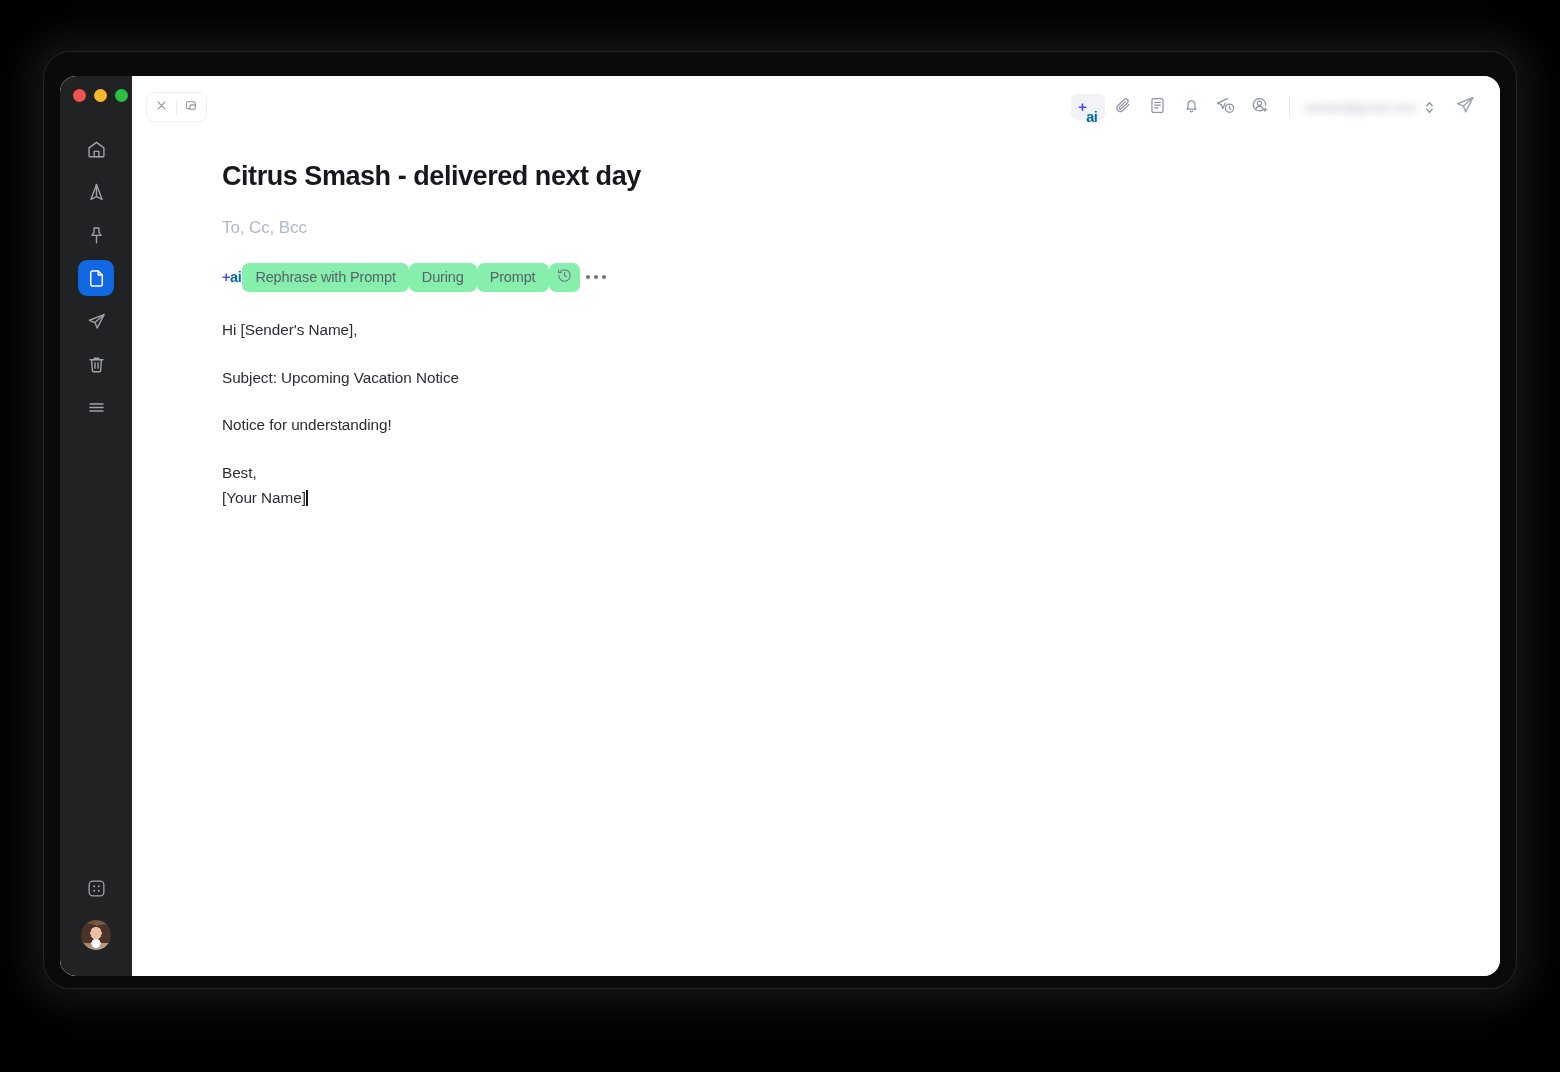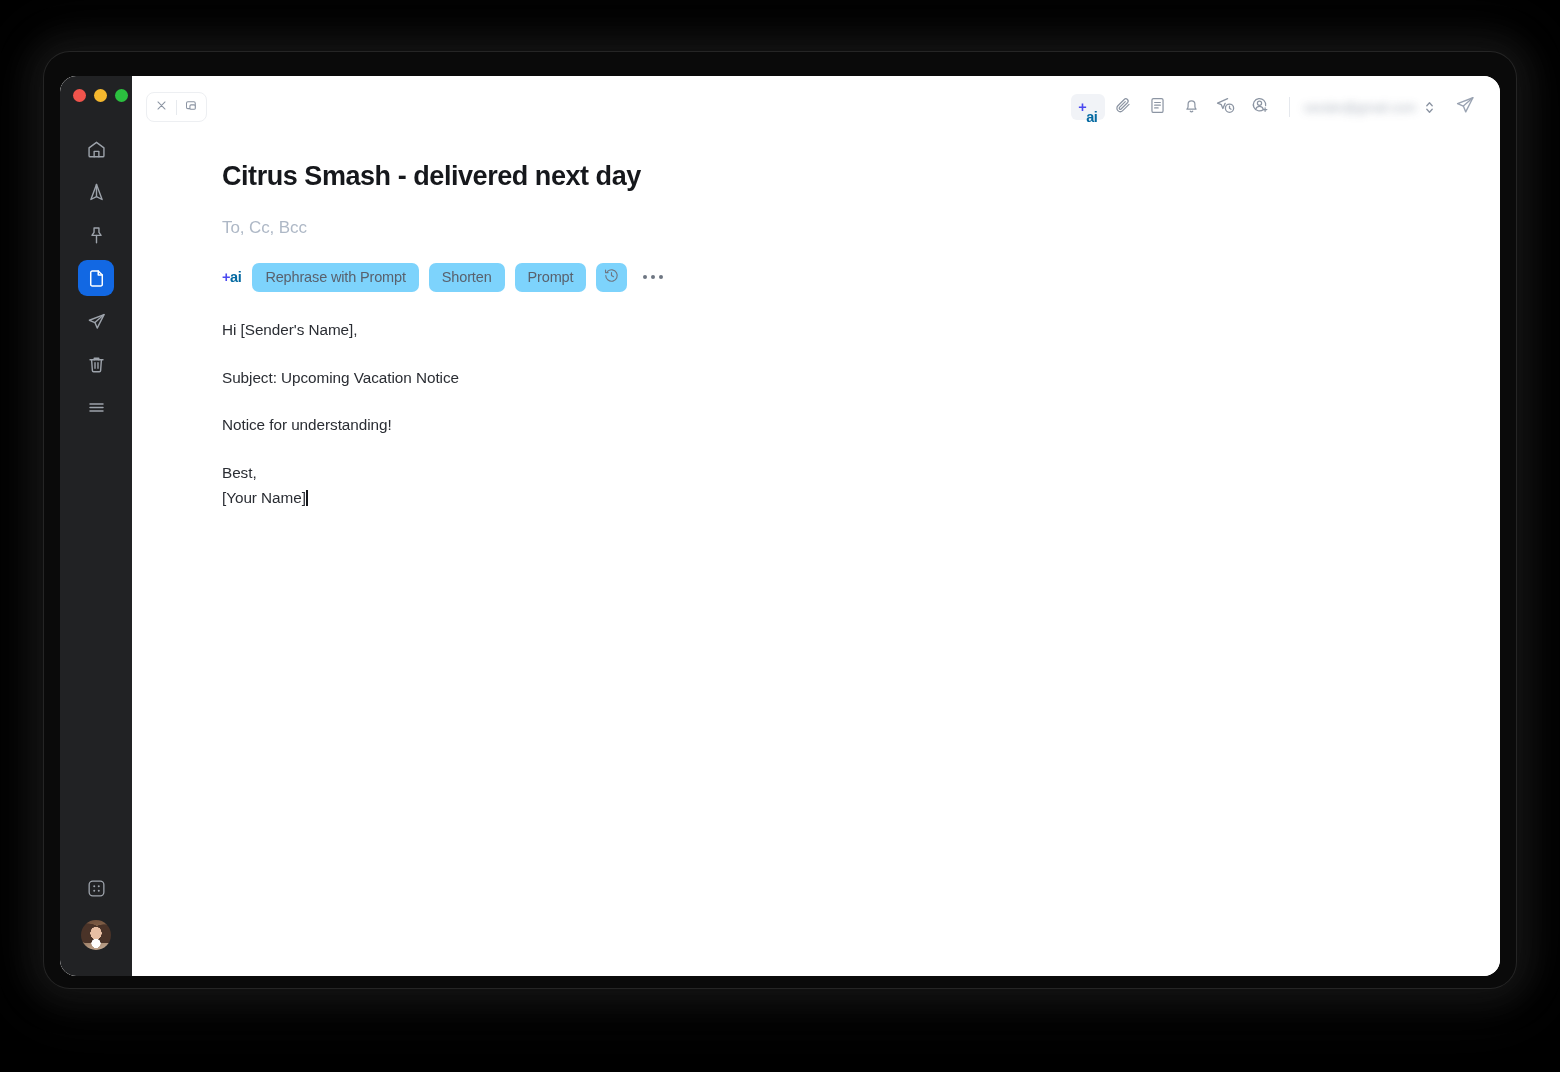--- a/index.html
+++ b/index.html
@@ -213,33 +213,32 @@
     color: #AEB8C6;
     letter-spacing: -0.1px;
     cursor: text;
   }
 
   
   .ai-row {
     margin-top: 25px;
     display: flex;
     align-items: center;
-    gap: 10px;
   }
   .ai-label {
     font-size: 14.5px;
     font-weight: 700;
     letter-spacing: -0.4px;
     margin-right: 1px;
   }
   .chip {
     height: 29px;
     padding: 0 13px;
     border-radius: 7px;
-    background: #7dd3fc;
+    background: #86efac;
     color: #59616D;
     font-size: 14.5px;
     display: flex;
     align-items: center;
     cursor: pointer;
     letter-spacing: -0.15px;
   }
   .chip-icon {
     width: 31px;
     padding: 0;
@@ -487,21 +486,21 @@
 
         <div class="subject">Citrus Smash - delivered next day</div>
 
         <div class="recipients">To, Cc, Bcc</div>
 
         <div class="ai-row">
 
           <div class="ai-label"><span class="ai-plus">+</span><span class="ai-ai">ai</span></div>
 
           <div class="chip">Rephrase with Prompt</div>
-          <div class="chip">Shorten</div>
+          <div class="chip">During</div>
           <div class="chip">Prompt</div>
 
           <div class="chip chip-icon">
             <span>
               <svg width="17" height="17" viewBox="0 0 24 24" fill="none" stroke="#6E7682" stroke-width="1.6" stroke-linecap="round" stroke-linejoin="round">
                 <path d="M3.9 12a8.1 8.1 0 1 0 2.4-5.7"></path>
                 <path d="M3.6 4.3v3.6h3.6"></path>
                 <path d="M12 7.9V12l2.9 1.7"></path>
               </svg>
             </span>

